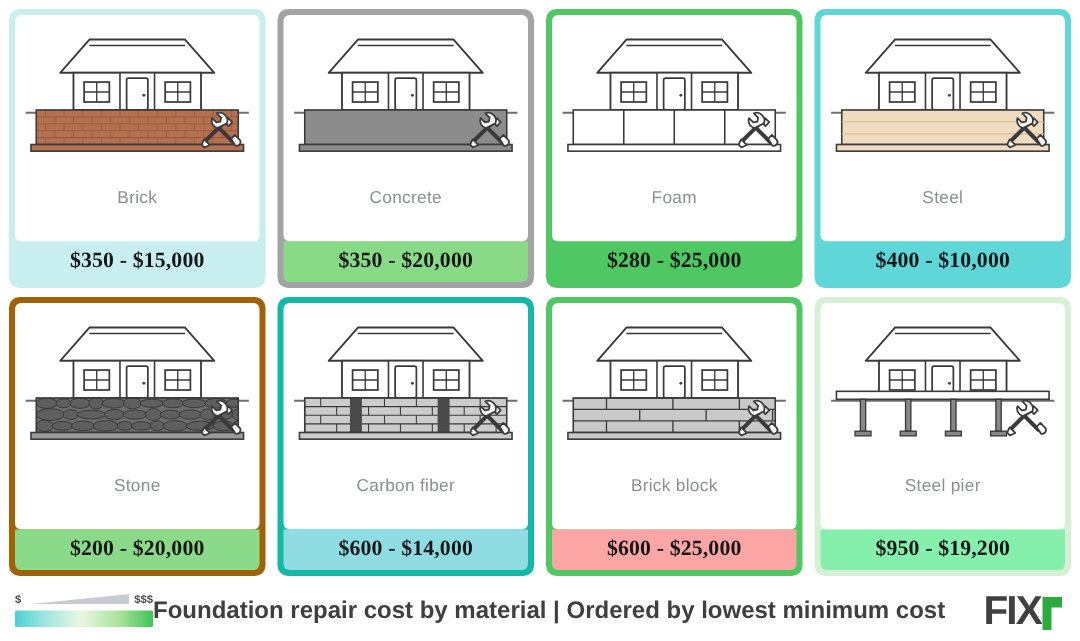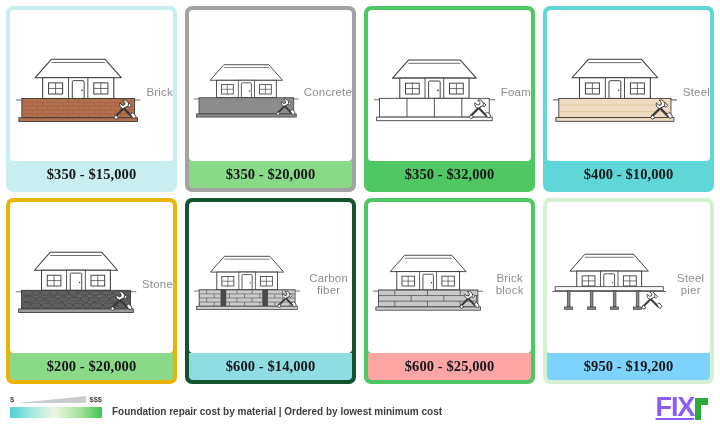--- a/index.html
+++ b/index.html
@@ -28,24 +28,23 @@
     padding: 4px;
     display: flex;
     flex-direction: column;
     overflow: hidden;
   }
   .card-inner {
     background: #ffffff;
     border-radius: 4px;
     flex: 1;
     display: flex;
-    flex-direction: row;
-    align-items: center;
+    flex-direction: column;
     justify-content: flex-start;
-    padding-top: 16px;
+    padding-top: 2px;
     min-height: 0;
   }
   .illus {
     width: 100%;
     height: 112px;
     display: block;
   }
   .illus svg { display: block; width: 100%; height: 100%; }
   .material-label {
     font-size: 11.5px;
@@ -101,42 +100,40 @@
     background: #c9ccce;
   }
   .legend-bar {
     height: 11px;
     width: 92px;
     margin-top: 2px;
     border-radius: 1px;
   }
   .caption {
     flex: 1;
-    font-size: 10px;
+    font-size: 16px;
     font-weight: bold;
     color: #3f3f41;
     margin-bottom: 10px;
-    margin-left: 10px;
     white-space: nowrap;
     font-family: "Liberation Sans", sans-serif;
   }
   .logo {
     display: flex;
     align-items: flex-end;
     margin-bottom: 6px;
     margin-right: 2px;
   }
   .logo-text {
     font-size: 27px;
     font-weight: bold;
     letter-spacing: -1.2px;
-    color: #8b5cf6;
+    color: #404040;
     line-height: .95;
     font-family: "Liberation Sans", sans-serif;
-    text-decoration: underline;
   }
   .logo-mark {
     width: 13px; height: 22px;
     position: relative;
     margin-left: 1px;
     margin-bottom: 1px;
   }
   .logo-mark::before {
     content: "";
     position: absolute;
@@ -347,21 +344,21 @@
     <path d="M0.5 27.5 l2.2 2.2 4.2 -2.0 -4.4 -4.4 z" fill="#fff"></path>
     <path d="M18.5 9.5 l3.2 3.2 3.0 -3.0 -3.2 -3.2 z" fill="#fff"></path>
     <path d="M26 26 L12 12" stroke-width="3.2"></path>
     <path d="M27.2 28.2 a3 3 0 0 0 3.6 -4.4 l-4.0 -4.0 -3.0 3.0 z" fill="#fff"></path>
     <path d="M12.6 11.2 a6.2 6.2 0 0 1 -4.4 -8.0 l3.4 3.4 3.2 -0.6 0.6 -3.2 -3.4 -3.4 a6.2 6.2 0 0 1 8.0 8.0 z" fill="#fff" transform="translate(0.5,3.2)"></path>
   </g>
   </svg>
           </div>
        <div class="material-label">Foam</div>
      </div>
-     <div class="price-band" style="background: rgb(79, 199, 98);">$350 - $32,000</div>
+     <div class="price-band" style="background: rgb(79, 199, 98);">$280 - $25,000</div>
       </div>
       <div class="card" style="background: rgb(95, 214, 216);">
         <div class="card-inner">
        <div class="illus">
             <svg viewBox="0 0 184 112" preserveAspectRatio="xMidYMid meet">
     <defs>
                 <clipPath id="clipfnd">
                   <rect x="0" y="0" width="152" height="26"></rect>
                 </clipPath>
               </defs>
@@ -395,21 +392,21 @@
     <path d="M26 26 L12 12" stroke-width="3.2"></path>
     <path d="M27.2 28.2 a3 3 0 0 0 3.6 -4.4 l-4.0 -4.0 -3.0 3.0 z" fill="#fff"></path>
     <path d="M12.6 11.2 a6.2 6.2 0 0 1 -4.4 -8.0 l3.4 3.4 3.2 -0.6 0.6 -3.2 -3.4 -3.4 a6.2 6.2 0 0 1 8.0 8.0 z" fill="#fff" transform="translate(0.5,3.2)"></path>
   </g>
   </svg>
           </div>
        <div class="material-label">Steel</div>
      </div>
      <div class="price-band" style="background: rgb(95, 214, 216);">$400 - $10,000</div>
       </div>
-      <div class="card" style="background: #eab308;">
+      <div class="card" style="background: #a16207;">
         <div class="card-inner">
        <div class="illus">
             <svg viewBox="0 0 184 112" preserveAspectRatio="xMidYMid meet">
     <defs>
                 <clipPath id="clipfnd">
                   <rect x="0" y="0" width="152" height="26"></rect>
                 </clipPath>
               </defs>
 
     <path d="M34 34 L56 9 L128 9 L150 34 Z" fill="#fff" stroke="#3a3a3a" stroke-width="1.4" stroke-linejoin="round"></path>
@@ -475,21 +472,21 @@
     <path d="M26 26 L12 12" stroke-width="3.2"></path>
     <path d="M27.2 28.2 a3 3 0 0 0 3.6 -4.4 l-4.0 -4.0 -3.0 3.0 z" fill="#fff"></path>
     <path d="M12.6 11.2 a6.2 6.2 0 0 1 -4.4 -8.0 l3.4 3.4 3.2 -0.6 0.6 -3.2 -3.4 -3.4 a6.2 6.2 0 0 1 8.0 8.0 z" fill="#fff" transform="translate(0.5,3.2)"></path>
   </g>
   </svg>
           </div>
        <div class="material-label">Stone</div>
      </div>
      <div class="price-band" style="background: rgb(138, 218, 137);">$200 - $20,000</div>
       </div>
-      <div class="card" style="background: #14532d;">
+      <div class="card" style="background: #14b8a6;">
         <div class="card-inner">
        <div class="illus">
             <svg viewBox="0 0 184 112" preserveAspectRatio="xMidYMid meet">
     <defs>
                 <clipPath id="clipfnd">
                   <rect x="0" y="0" width="152" height="26"></rect>
                 </clipPath>
               </defs>
 
     <path d="M34 34 L56 9 L128 9 L150 34 Z" fill="#fff" stroke="#3a3a3a" stroke-width="1.4" stroke-linejoin="round"></path>
@@ -663,21 +660,21 @@
     <path d="M0.5 27.5 l2.2 2.2 4.2 -2.0 -4.4 -4.4 z" fill="#fff"></path>
     <path d="M18.5 9.5 l3.2 3.2 3.0 -3.0 -3.2 -3.2 z" fill="#fff"></path>
     <path d="M26 26 L12 12" stroke-width="3.2"></path>
     <path d="M27.2 28.2 a3 3 0 0 0 3.6 -4.4 l-4.0 -4.0 -3.0 3.0 z" fill="#fff"></path>
     <path d="M12.6 11.2 a6.2 6.2 0 0 1 -4.4 -8.0 l3.4 3.4 3.2 -0.6 0.6 -3.2 -3.4 -3.4 a6.2 6.2 0 0 1 8.0 8.0 z" fill="#fff" transform="translate(0.5,3.2)"></path>
   </g>
   </svg>
           </div>
        <div class="material-label">Steel pier</div>
      </div>
-     <div class="price-band" style="background: #7dd3fc;">$950 - $19,200</div>
+     <div class="price-band" style="background: #86efac;">$950 - $19,200</div>
       </div>
     </div>
 
   <div class="footer">
     <div class="legend">
       <div class="legend-scale">
         <span>$</span>
         <span class="wedge"></span>
         <span>$$$</span>
       </div>

